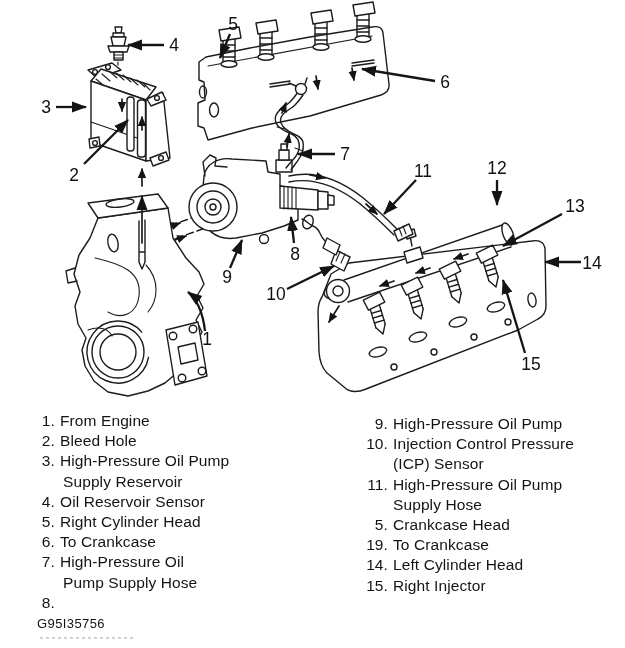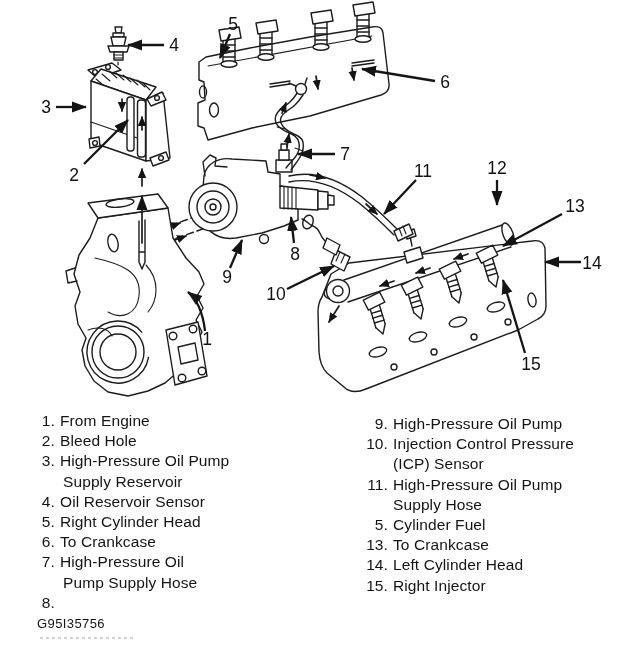--- a/index.html
+++ b/index.html
@@ -317,27 +317,27 @@
         <li>
           <span class="num">11.</span>
           <span class="txt">High-Pressure Oil Pump</span>
         </li>
         <li>
           <span class="num"></span>
           <span class="txt cont">Supply Hose</span>
         </li>
         <li>
           <span class="num">5.</span>
-          <span class="txt">Cylinder Fuel</span>
-        </li>
-        <li>
-          <span class="num"></span>
-        </li>
-        <li>
-          <span class="num">13.</span>
+          <span class="txt">Crankcase Head</span>
+        </li>
+        <li>
+          <span class="num"></span>
+        </li>
+        <li>
+          <span class="num">19.</span>
           <span class="txt">To Crankcase</span>
         </li>
         <li>
           <span class="num">14.</span>
           <span class="txt">Left Cylinder Head</span>
         </li>
         <li>
           <span class="num">15.</span>
           <span class="txt">Right Injector</span>
         </li>

